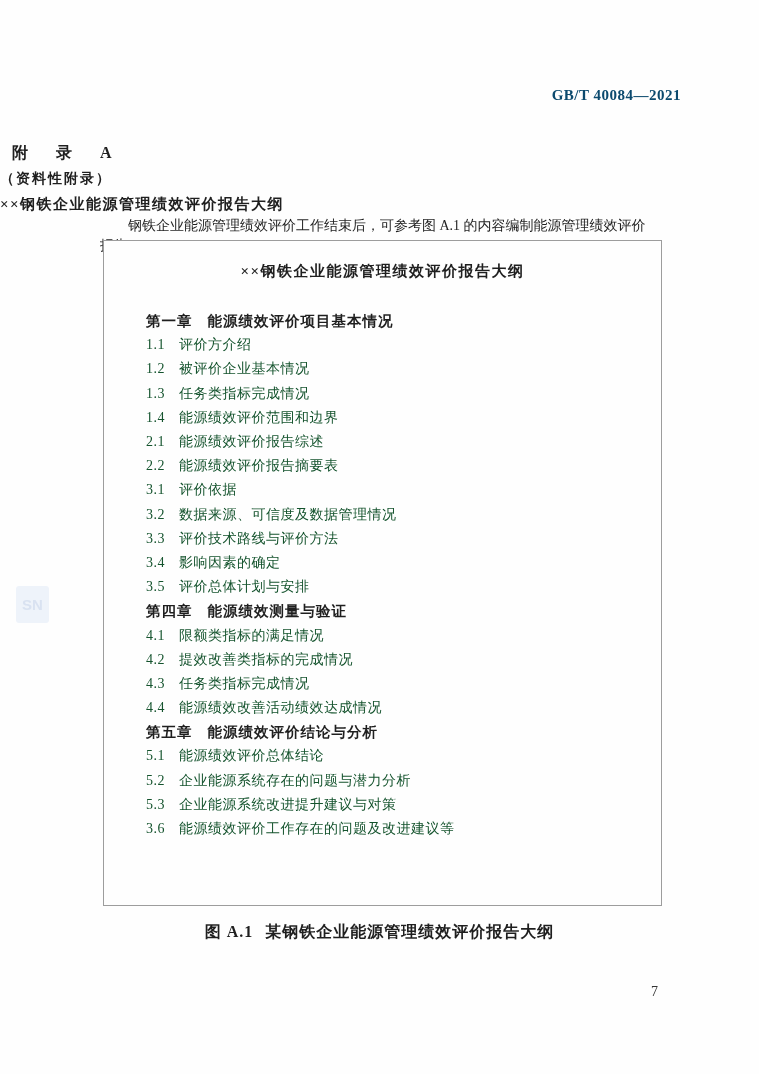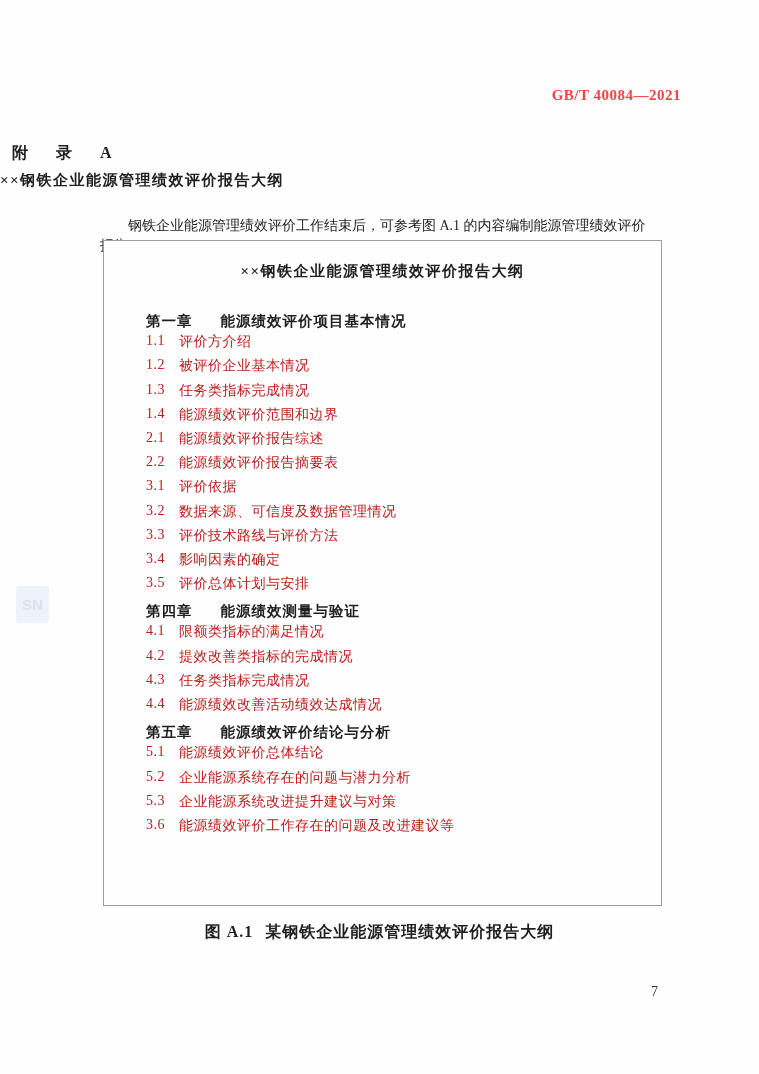--- a/index.html
+++ b/index.html
@@ -18,21 +18,21 @@
     overflow: hidden;
     box-shadow: 0 0 4px rgba(0,0,0,.15);
   }
   .header-code {
     position: absolute;
     top: 87px;
     right: 78px;
     font-size: 15px;
     font-weight: bold;
     letter-spacing: 0.5px;
-    color: #ef4444;
+    color: #0c4a6e;
   }
   .title-block {
     position: absolute;
     top: 143px;
     left: 0;
     width: 100%;
     text-align: left;
   }
   .appendix-label {
     font-size: 16px;
@@ -85,27 +85,28 @@
     right: 18px;
   }
   .chapter-heading {
     height: 24.2px;
     display: flex;
     align-items: center;
     font-size: 14.5px;
     font-weight: bold;
     letter-spacing: 1px;
   }
-  .chapter-num { margin-right: 28px; }
+  .chapter-num { margin-right: 15px; }
   .outline-item {
     height: 24.2px;
     display: flex;
+    align-items: center;
     font-size: 14px;
     letter-spacing: 0.5px;
-    color: #b91c1c;
+    color: #14532d;
   }
   .item-num {
     width: 33px;
     flex: 0 0 33px;
   }
   .figure-caption {
     position: absolute;
     top: 922px;
     left: 0;
     width: 100%;
@@ -142,20 +143,21 @@
 </style>
 </head>
 <body>
 
 <div class="page">
 
   <div class="header-code">GB/T 40084—2021</div>
 
   <div class="title-block">
     <div class="appendix-label">附 录 A</div>
+    <div class="appendix-type-note">（资料性附录）</div>
     <div class="appendix-title">××钢铁企业能源管理绩效评价报告大纲</div>
   </div>
 
   <div class="intro">钢铁企业能源管理绩效评价工作结束后，可参考图 A.1 的内容编制能源管理绩效评价报告。</div>
 
   <div class="outline-box">
     <div class="outline-box-title">××钢铁企业能源管理绩效评价报告大纲</div>
     <div class="outline-list">
         <div class="chapter-heading">
           <span class="chapter-num">第一章</span>

